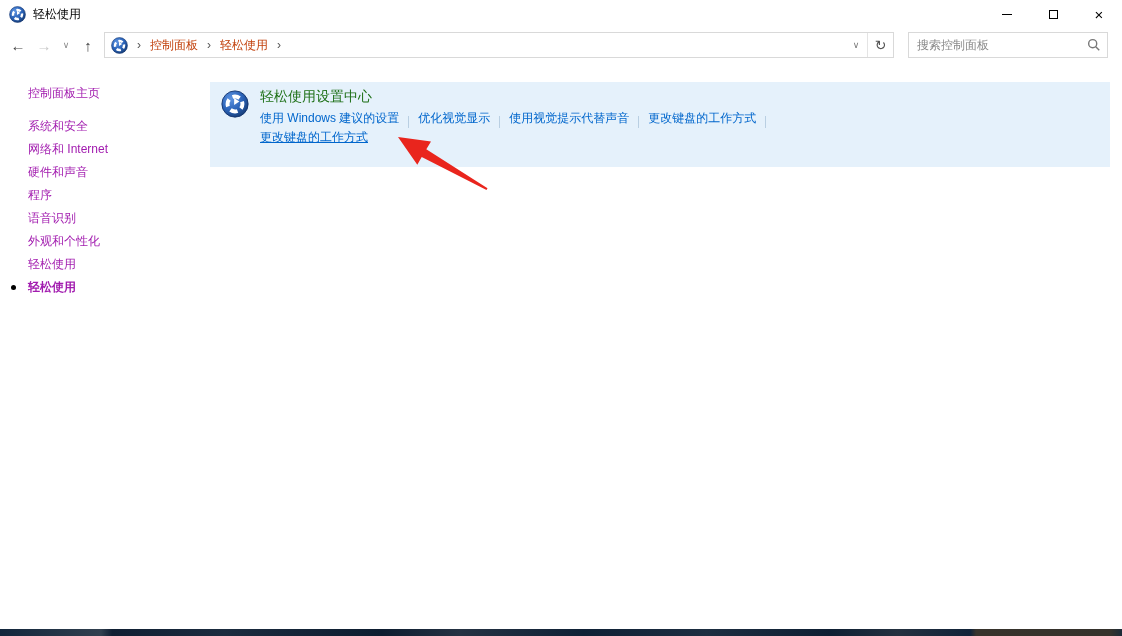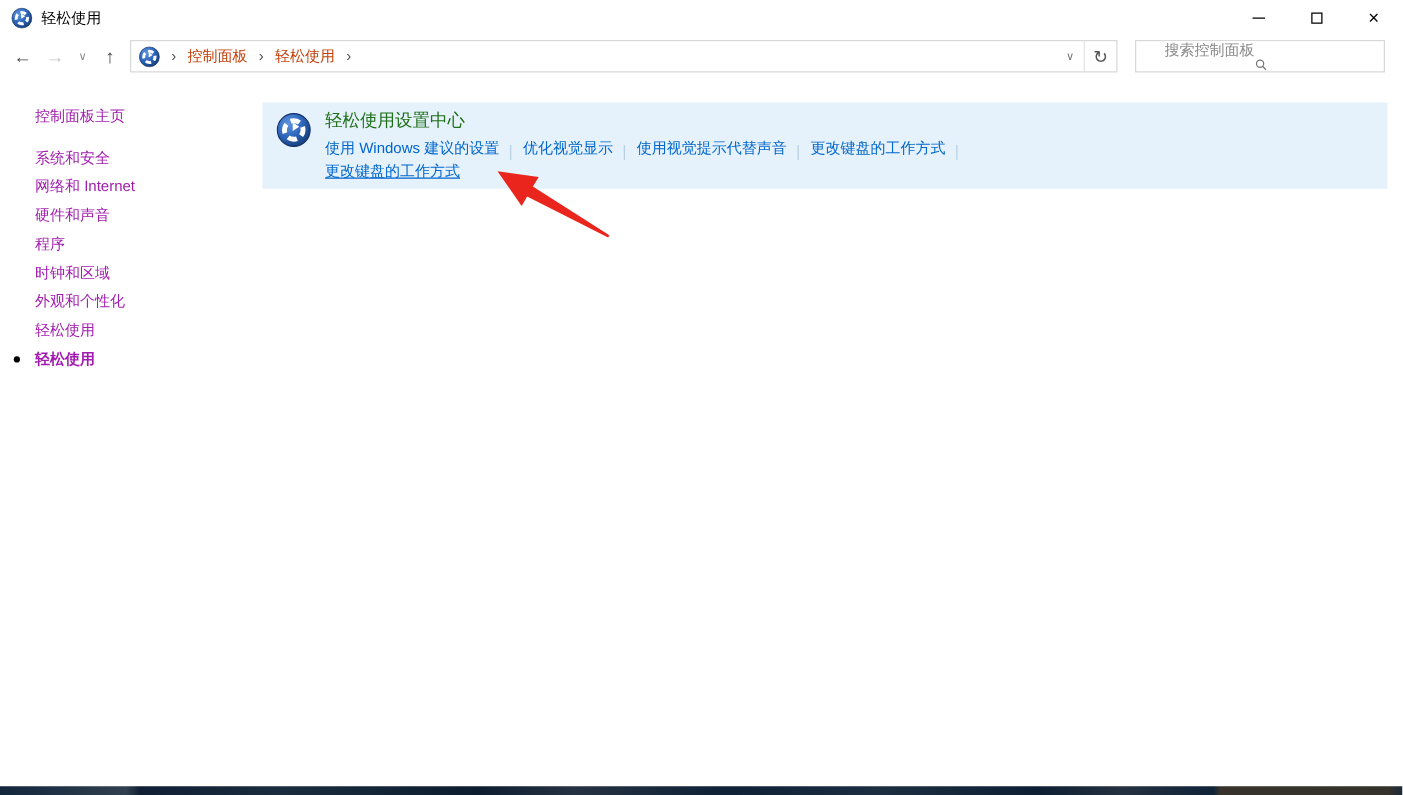--- a/index.html
+++ b/index.html
@@ -31,37 +31,37 @@
                 align-items:center; background:#fff; }
   .addressbar .crumb-icon { width:17px; height:17px; margin-left:6px; }
   .crumb-sep { color:#555; font-size:12px; padding:0 9px; }
   .crumb-item { color:#c2410c; font-size:12px; cursor:default; }
   .addr-right { margin-left:auto; display:flex; align-items:center; height:100%; }
   .addr-drop { width:22px; height:100%; display:flex; align-items:center; justify-content:center;
                color:#777; font-size:9px; }
   .addr-refresh { width:26px; height:100%; display:flex; align-items:center; justify-content:center;
                   color:#555; font-size:14px; border-left:1px solid #e4e4e4; }
   .searchbox { width:200px; height:26px; margin-left:14px; border:1px solid #d9d9d9; display:flex;
-               align-items:center; padding:0 6px 0 8px;flex-direction:column; }
+               align-items:center; padding:0 6px 0 8px; }
   .searchbox input { flex:1; border:none; outline:none; font-size:12px;
                      font-family:"Liberation Sans","DejaVu Sans",sans-serif; color:#333; min-width:0; }
   .searchbox input::placeholder { color:#8a8a8a; opacity:1; }
 
   
   .content { display:flex; height:560px; }
   .sidebar { width:210px; padding:20px 0 0 28px; flex:0 0 auto; }
   .side-item { height:23px; display:flex; align-items:center; color:#a21caf; cursor:pointer;
                position:relative; white-space:nowrap; }
   .side-item.home { margin-bottom:10px; }
   .side-item.active { font-weight:bold; }
   .side-item.active::before { content:""; position:absolute; left:-17px; width:5px; height:5px;
                               border-radius:50%; background:#000; }
 
   .main { flex:1; padding-top:20px; }
-  .section { display:flex; padding:6px 0 4px 10px; margin-right:12px; }
+  .section { display:flex; padding:6px 0 20px 10px; margin-right:12px; }
   .section.highlight { background:#e5f1fb; }
   .section .sec-icon { width:30px; flex:0 0 30px; margin-right:10px; padding-top:2px; }
   .sec-title { font-size:14px; color:#1e7017; margin-bottom:3px; cursor:pointer; }
   .links-row { display:flex; align-items:flex-end; flex-wrap:wrap; line-height:19px; }
   .task-link { color:#0066cc; font-size:12px; cursor:pointer; white-space:nowrap; }
   .task-link.hovered { text-decoration:underline; }
   .link-sep { width:1px; height:12px; background:#b9cfe2; margin:0 9px; }
 
   
   .overlay { position:absolute; left:0; top:0; width:1122px; height:636px; pointer-events:none; }
@@ -158,21 +158,21 @@
 </div>
 
 <div class="content">
 
   <div class="sidebar">
     <div class="side-item home">控制面板主页</div>
     <div class="side-item">系统和安全</div>
     <div class="side-item">网络和 Internet</div>
     <div class="side-item">硬件和声音</div>
     <div class="side-item">程序</div>
-    <div class="side-item">时钟和区域</div>
+    <div class="side-item">语音识别</div>
     <div class="side-item">外观和个性化</div>
     <div class="side-item">轻松使用</div>
     <div class="side-item active">轻松使用</div>
   </div>
 
   <div class="main">
 
     <div class="section highlight">
       <svg class="sec-icon" height="30" viewBox="0 0 32 32">
           <use href="#eoa-icon"></use>

